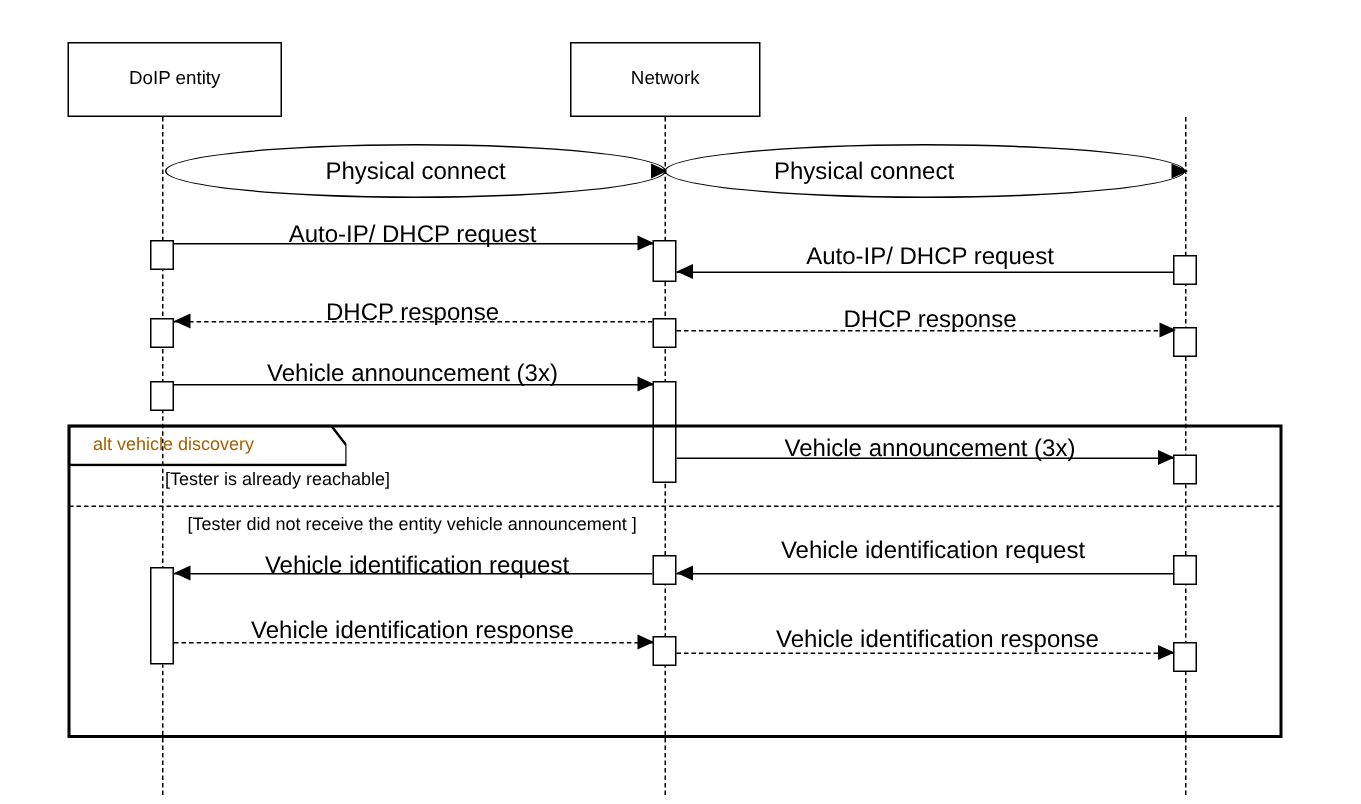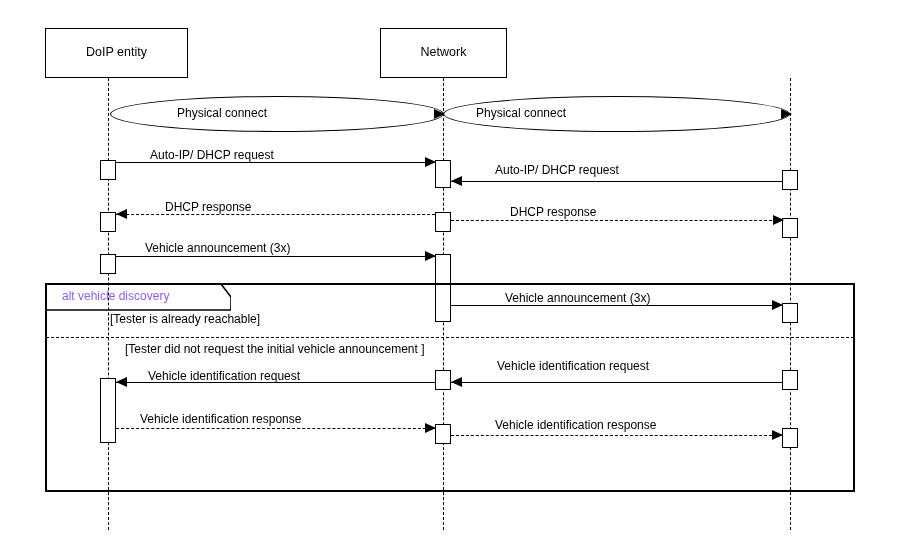--- a/index.html
+++ b/index.html
@@ -60,43 +60,43 @@
     border-bottom: 5px solid transparent;
     border-left: 11px solid #000;
   }
   .arrowhead.left {
     border-top: 5px solid transparent;
     border-bottom: 5px solid transparent;
     border-right: 11px solid #000;
   }
   .msg-label {
     position: absolute;
-    font-size: 12px;
+    font-size: 16px;
     color: #000;
     white-space: nowrap;
     background: transparent;
-    text-align: left;
+    text-align: center;
   }
   .connect-ellipse {
     position: absolute;
     border: 1.5px solid #000;
     border-radius: 50%;
     background: transparent;
     box-sizing: border-box;
   }
   .frame {
     position: absolute;
     border: 2px solid #000;
     box-sizing: border-box;
     background: transparent;
   }
   .frame-tag {
     position: absolute;
     font-size: 12px;
-    color: #8b5cf6;
+    color: #a16207;
     white-space: nowrap;
   }
   .frame-tag-shape {
     position: absolute;
     box-sizing: border-box;
   }
   .frame-divider {
     position: absolute;
     height: 0;
     border-top: 1.6px dashed #000;
@@ -195,15 +195,15 @@
 
   <svg class="frame-tag-shape" style="left:45px; top:283px;" width="186" height="28" viewBox="0 0 186 28">
     <path d="M1,1 L176,1 L186,14 L186,27 L1,27 Z" fill="none" stroke="#000" stroke-width="1.6"></path>
   </svg>
   <div class="frame-tag" style="left:62px; top:289px;">alt vehicle discovery</div>
 
   <div class="guard" style="left:70px; top:312px;">[Tester is already reachable]</div>
 
   <div class="frame-divider" style="left:46px; top:337px; width:808px;"></div>
 
-  <div class="guard" style="left:85px; top:342px;">[Tester did not request the initial vehicle announcement ]</div>
+  <div class="guard" style="left:85px; top:342px;">[Tester did not receive the entity vehicle announcement ]</div>
 
 </div>
 
 </body></html>

